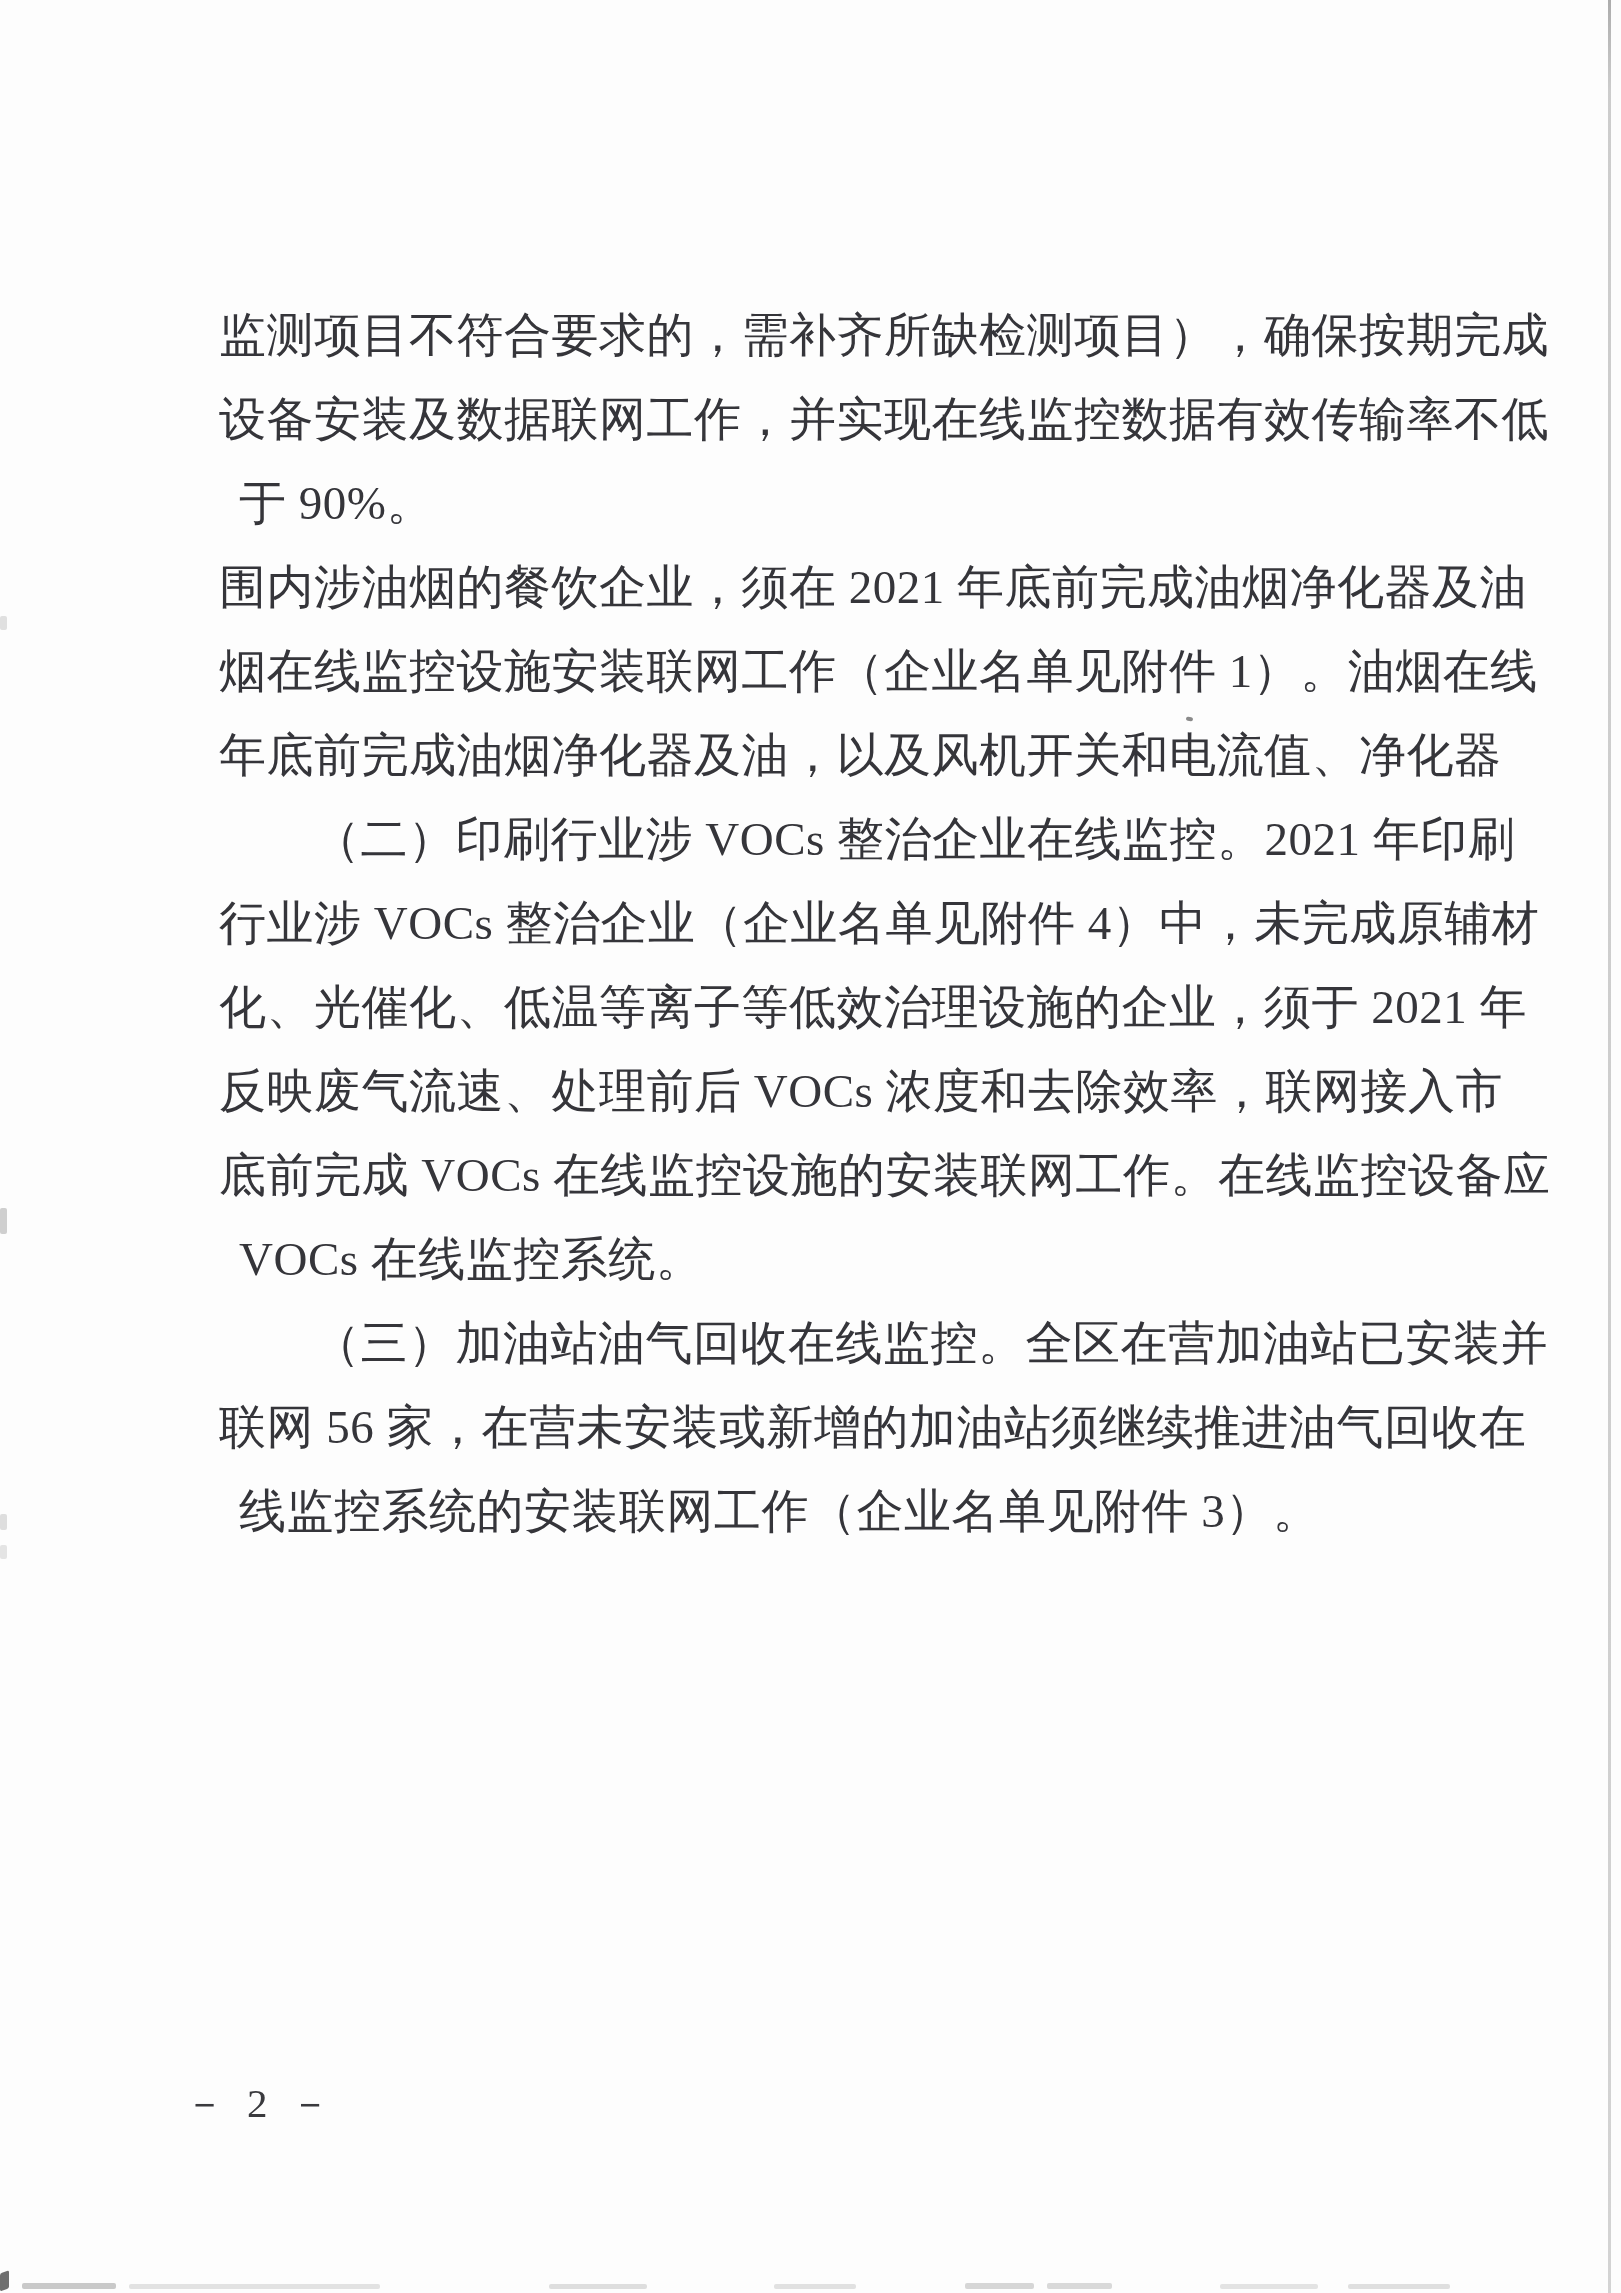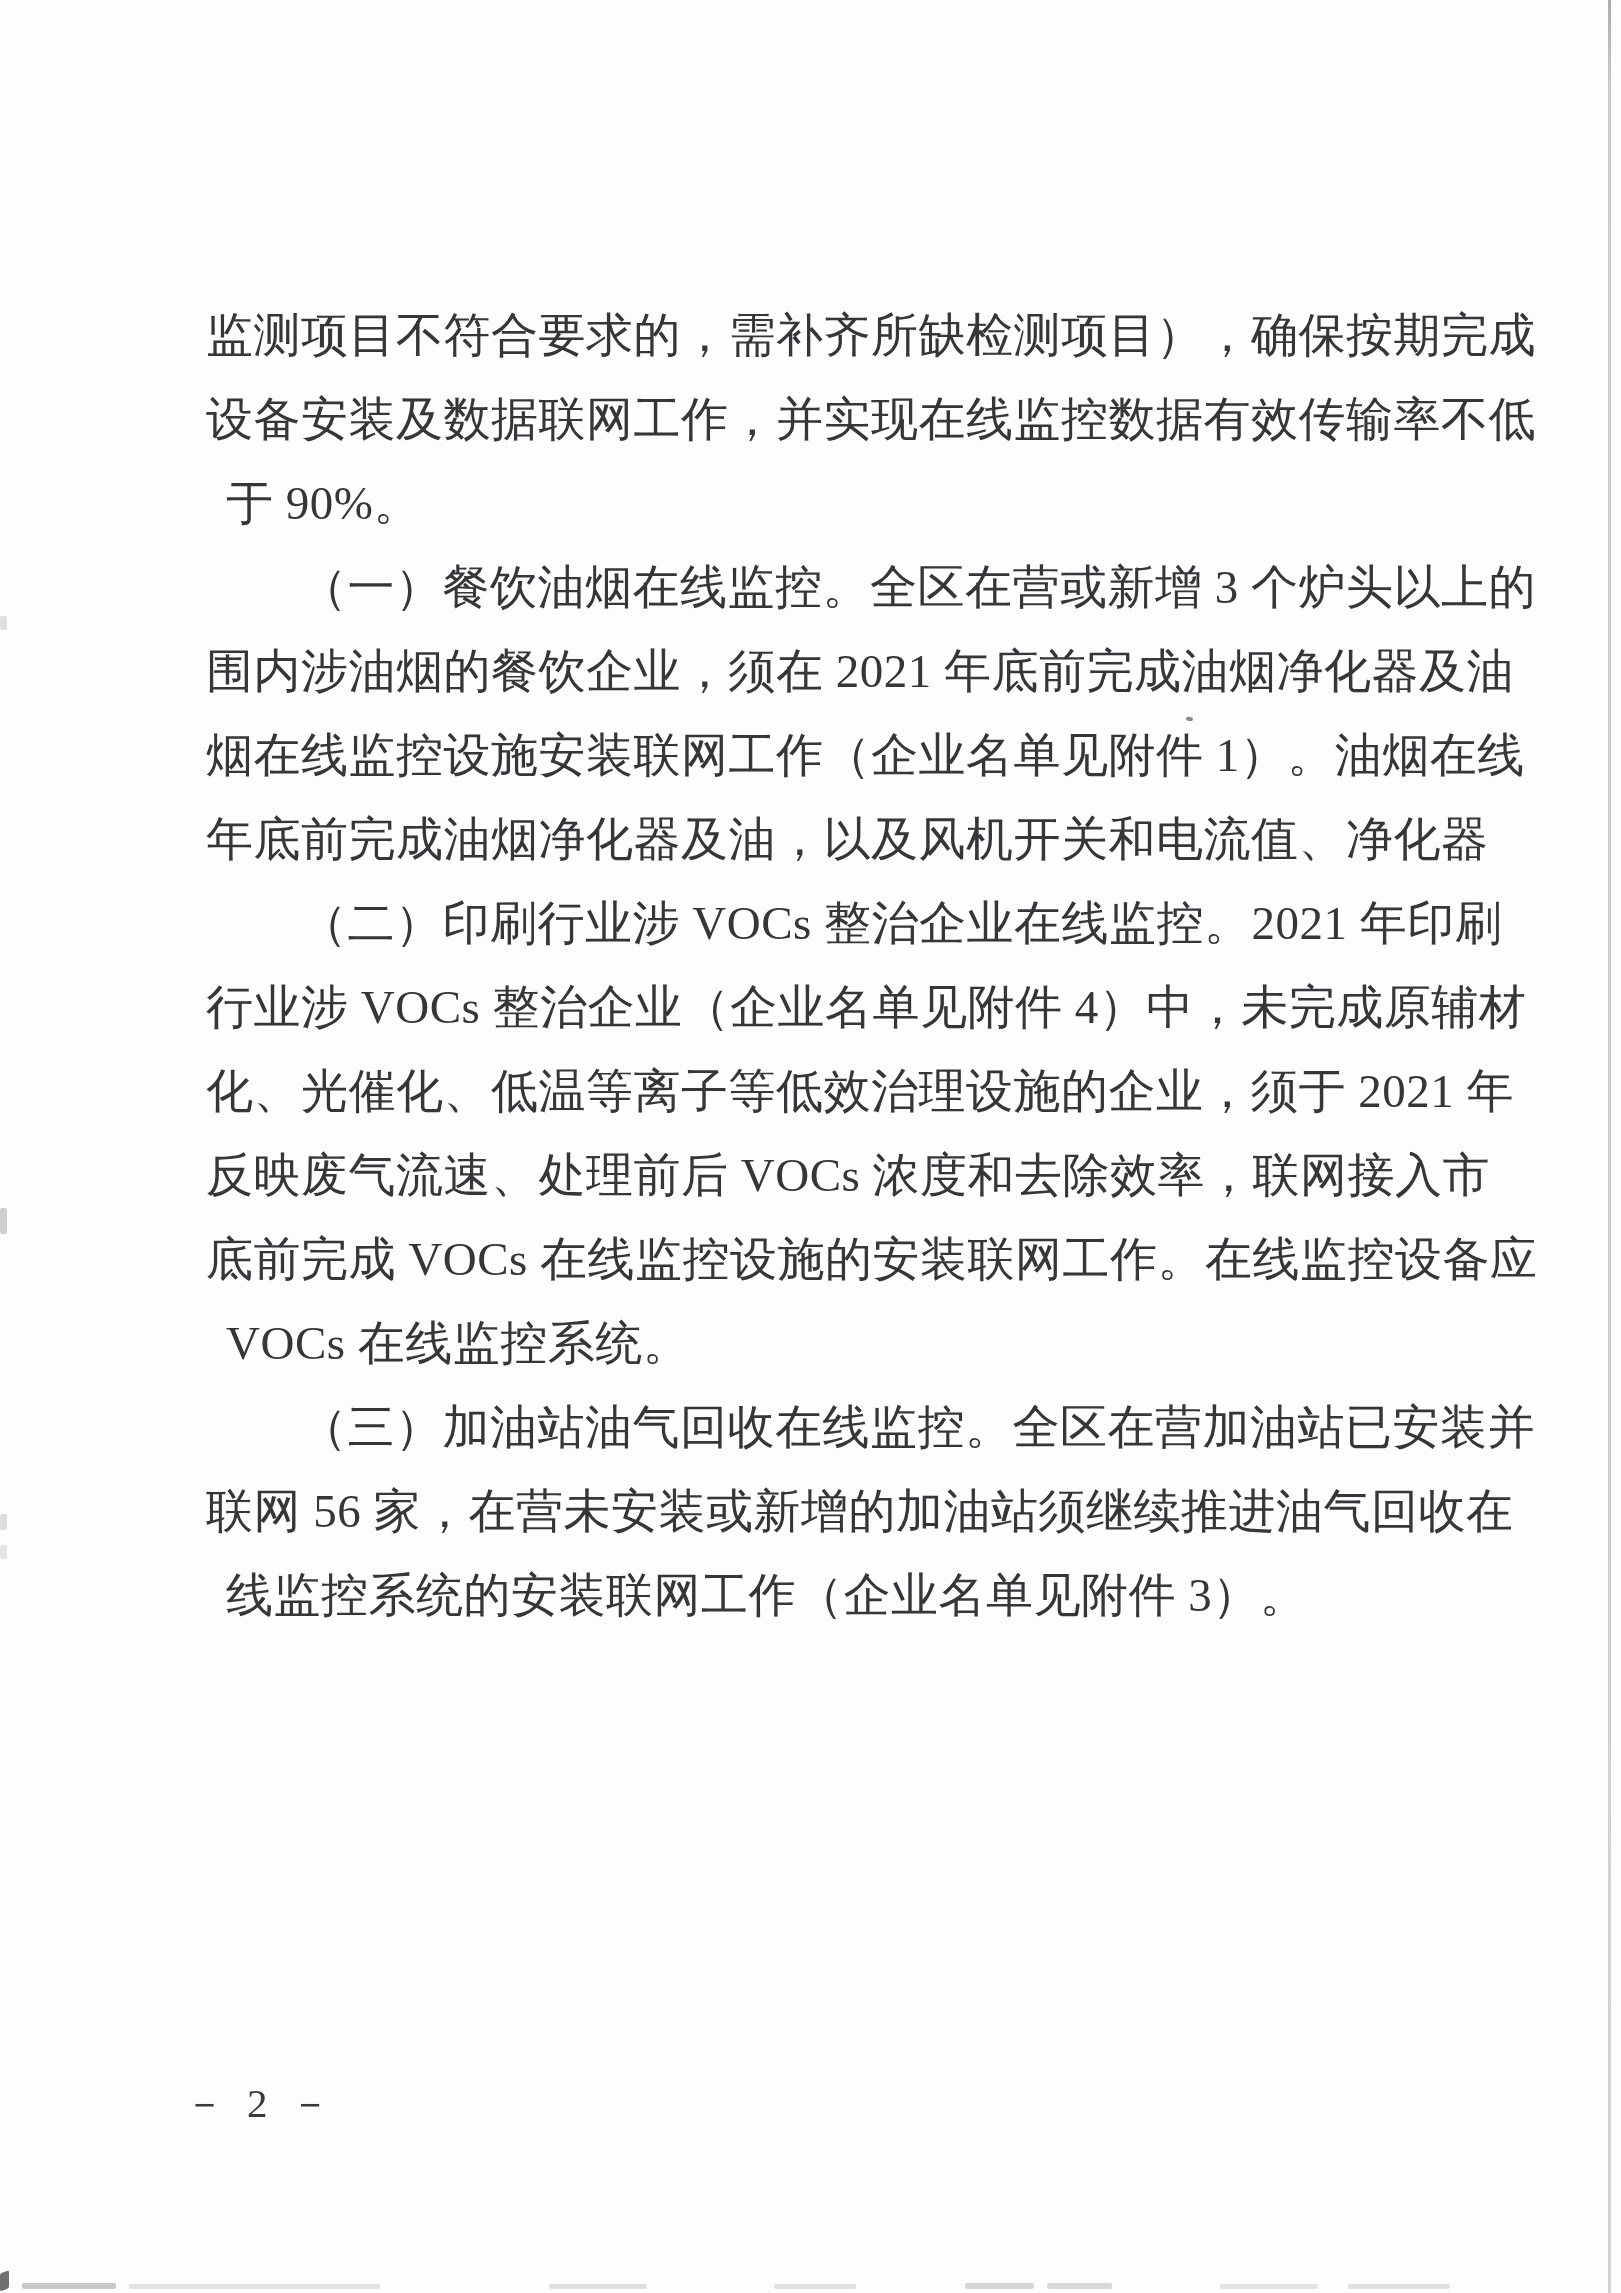--- a/index.html
+++ b/index.html
@@ -12,21 +12,21 @@
     width: 1621px;
     height: 2294px;
     background: #fdfdfd;
     overflow: hidden;
     font-family: "Liberation Serif", "DejaVu Serif", serif;
     color: #35353a;
   }
   
   .textblock {
     position: absolute;
-    left: 206px;
+    left: 219px;
     top: 293px;
     width: 1192px;
   }
   .line {
     height: 84px;
     line-height: 84px;
     font-size: 47px;
     white-space: nowrap;
     text-align: justify;
     text-align-last: justify;
@@ -88,21 +88,20 @@
 </style>
 </head>
 <body>
 
 <div class="page">
 
   <div class="textblock">
     <div class="line">监测项目不符合要求的，需补齐所缺检测项目），确保按期完成</div>
     <div class="line">设备安装及数据联网工作，并实现在线监控数据有效传输率不低</div>
     <div class="line end">于 90%。</div>
-    <div class="line indent">（一）餐饮油烟在线监控。全区在营或新增 3 个炉头以上的</div>
     <div class="line">围内涉油烟的餐饮企业，须在 2021 年底前完成油烟净化器及油</div>
     <div class="line">烟在线监控设施安装联网工作（企业名单见附件 1）。油烟在线</div>
     <div class="line">年底前完成油烟净化器及油，以及风机开关和电流值、净化器</div>
     <div class="line indent">（二）印刷行业涉 VOCs 整治企业在线监控。2021 年印刷</div>
     <div class="line">行业涉 VOCs 整治企业（企业名单见附件 4）中，未完成原辅材</div>
     <div class="line">化、光催化、低温等离子等低效治理设施的企业，须于 2021 年</div>
     <div class="line">反映废气流速、处理前后 VOCs 浓度和去除效率，联网接入市</div>
     <div class="line">底前完成 VOCs 在线监控设施的安装联网工作。在线监控设备应</div>
     <div class="line end">VOCs 在线监控系统。</div>
     <div class="line indent">（三）加油站油气回收在线监控。全区在营加油站已安装并</div>

